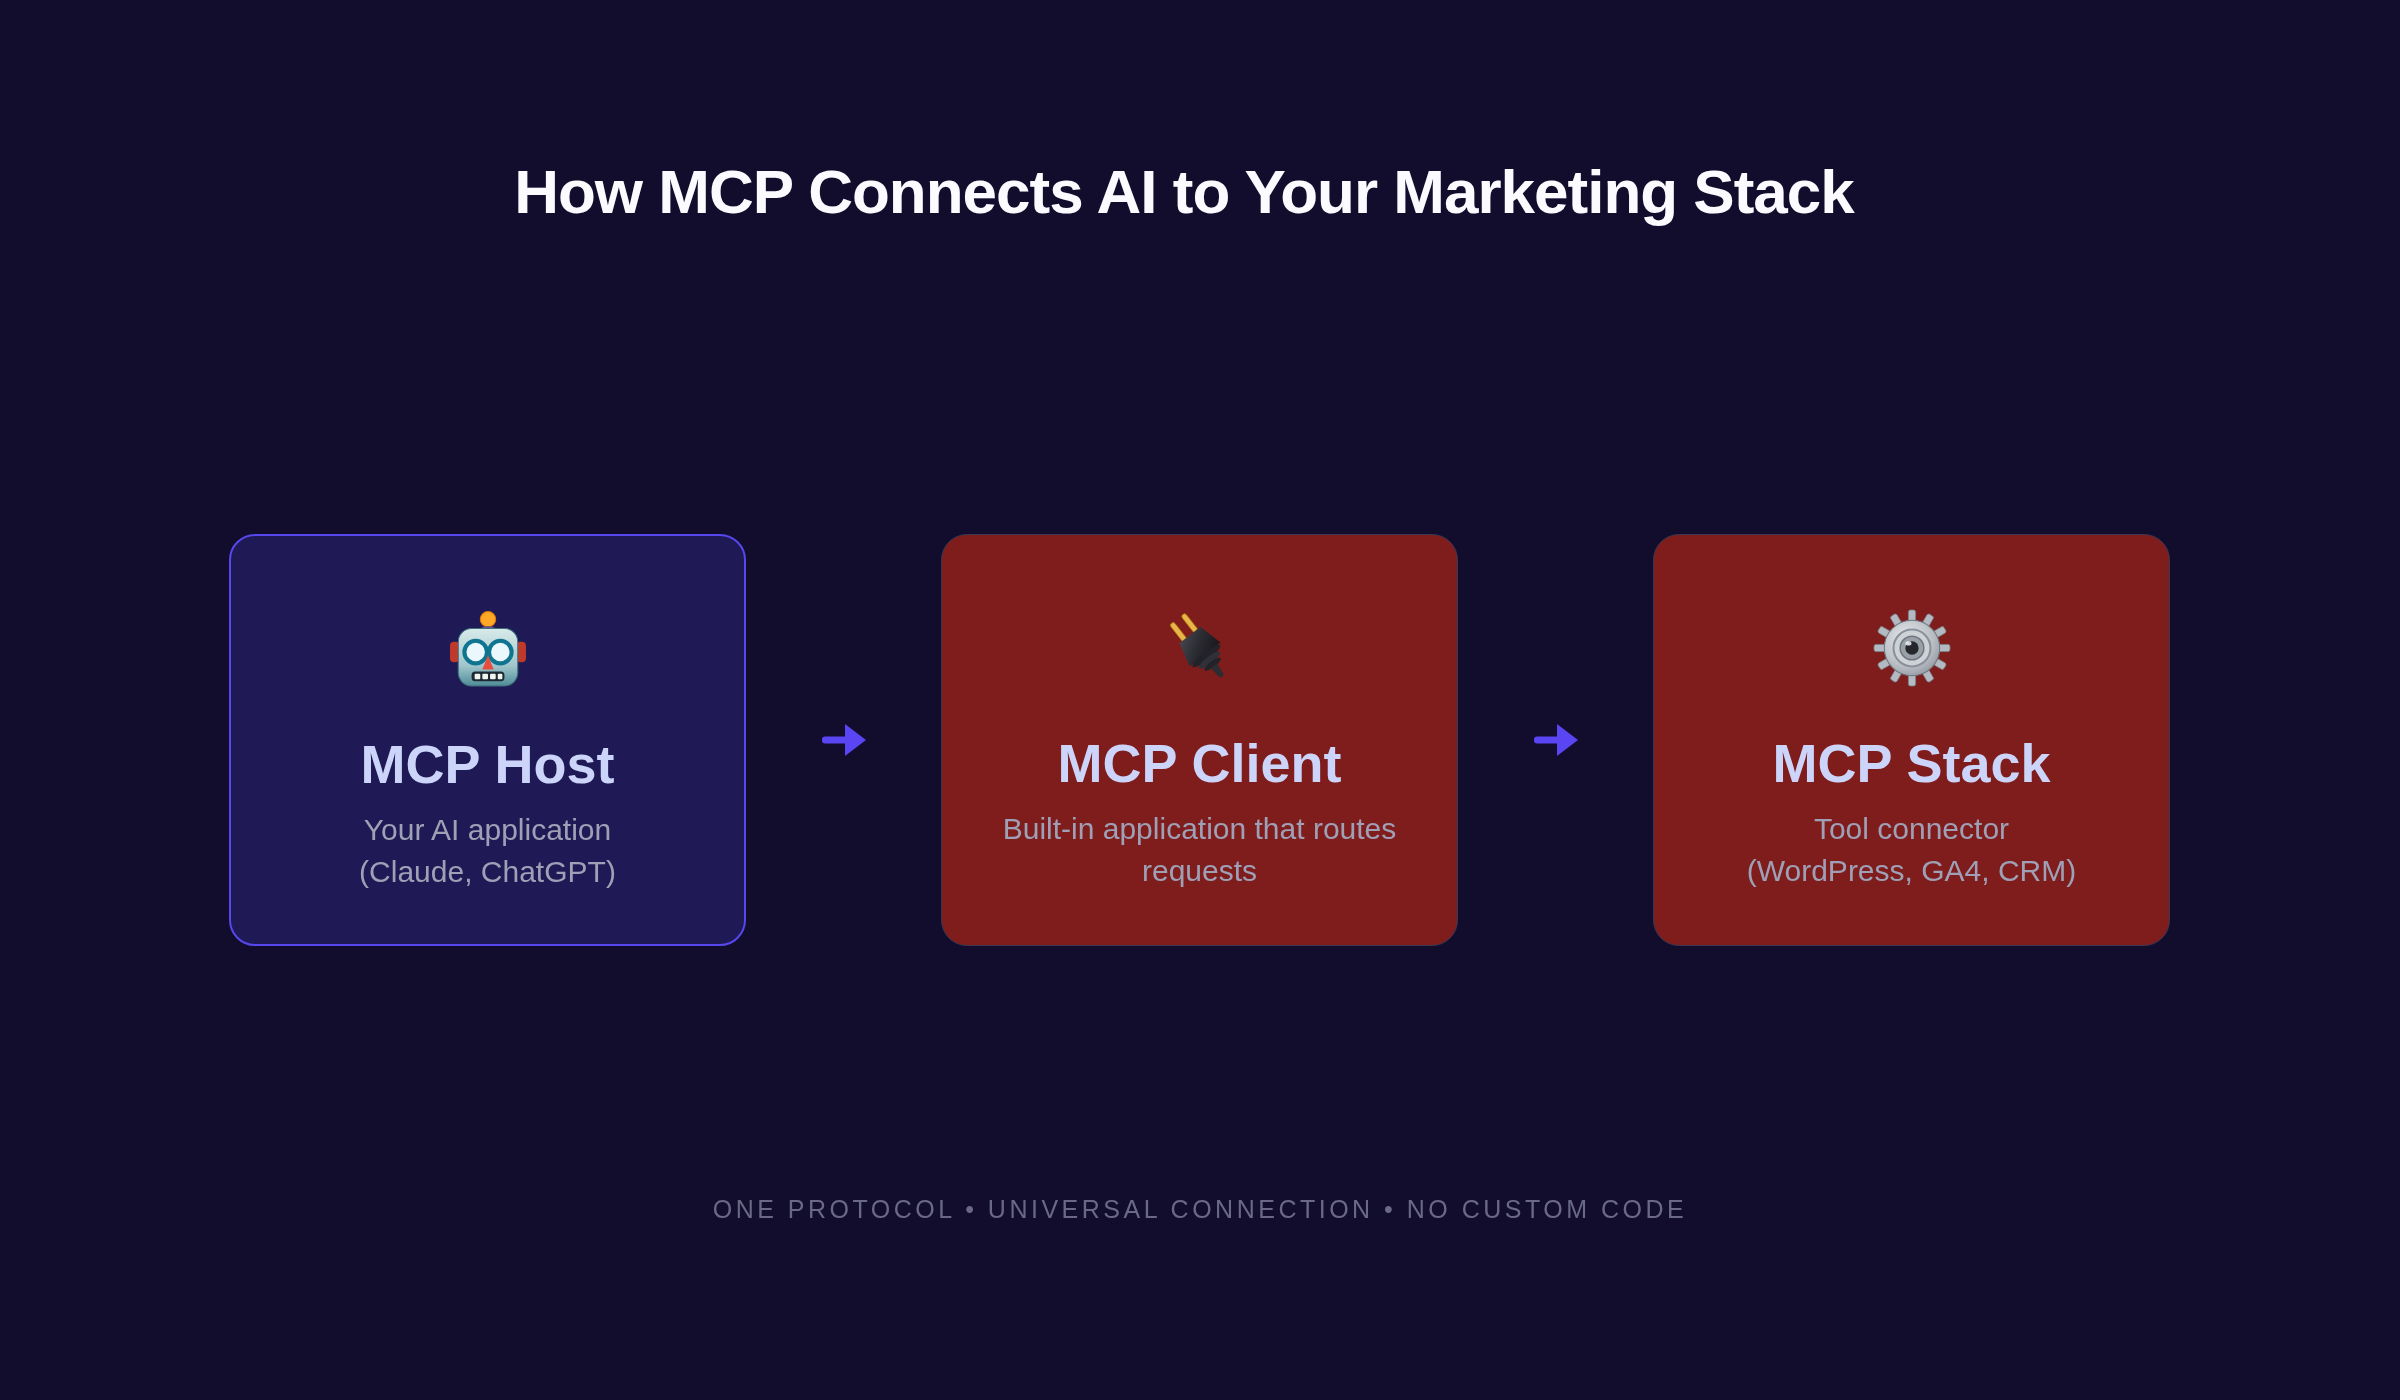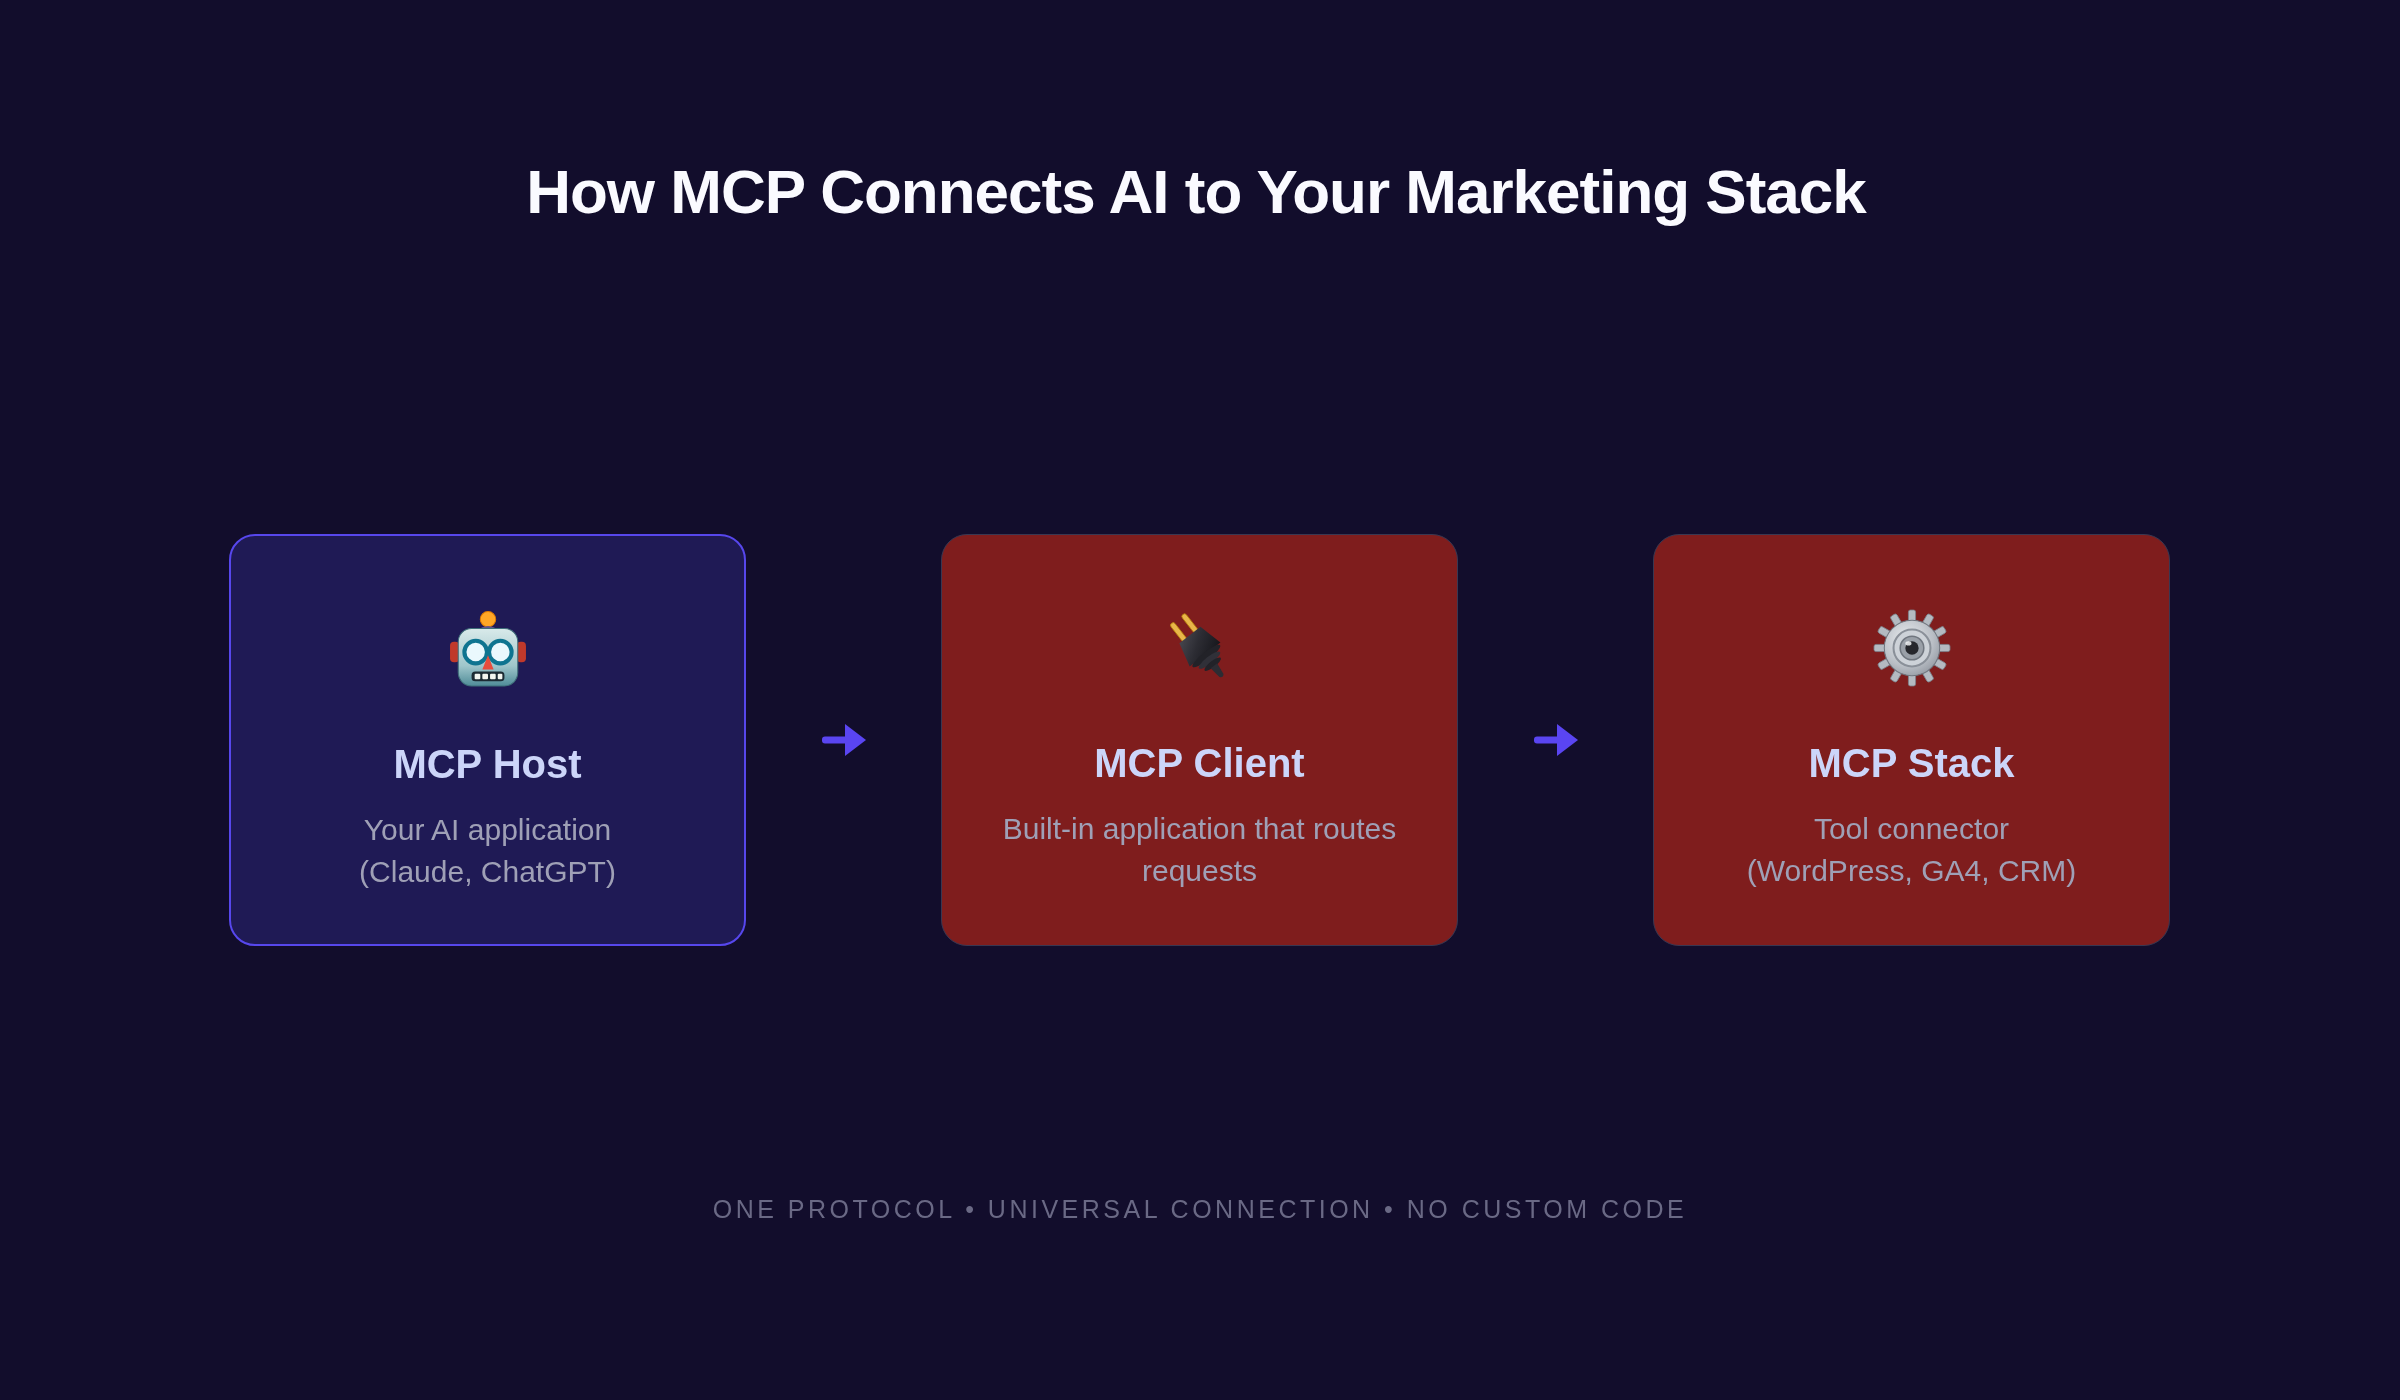--- a/index.html
+++ b/index.html
@@ -4,21 +4,21 @@
 <style>
   html,body{margin:0;padding:0;background:#0d0a20;}
   .canvas{
     position:relative;
     width:2400px;height:1400px;
     background:#120d2c;
     font-family:"Liberation Sans",sans-serif;
     overflow:hidden;
   }
   .main-title{
-    position:absolute;top:114px;left:12px;width:2368px;
+    position:absolute;top:114px;left:0;width:2368px;
     text-align:center;
     font-size:62px;font-weight:bold;letter-spacing:-1px;
     color:#fafaff;
   }
   .cards-row{
     position:absolute;top:534px;left:229px;
     width:1941px;height:412px;
     display:flex;flex-direction:row;align-items:stretch;
   }
   .card{
@@ -34,21 +34,21 @@
   .card.highlighted{
     background:#1f1a55;
     border:2px solid #5747ed;
   }
   .card-icon{
     width:78px;height:78px;line-height:0;
     margin-bottom:54px;
     display:flex;align-items:center;justify-content:center;
   }
   .card-title{
-    font-size:40px;font-weight:bold;color:#ccd5f9;
+    font-size:54px;font-weight:bold;color:#ccd5f9;
     line-height:44px;margin:0 0 13px 0;
   }
   .card-desc{
     font-size:30px;color:#9fa0b6;line-height:42px;
     margin:10px;
   }
   .arrow-cell{
     width:195px;height:412px;
     display:flex;align-items:center;justify-content:center;
   }

